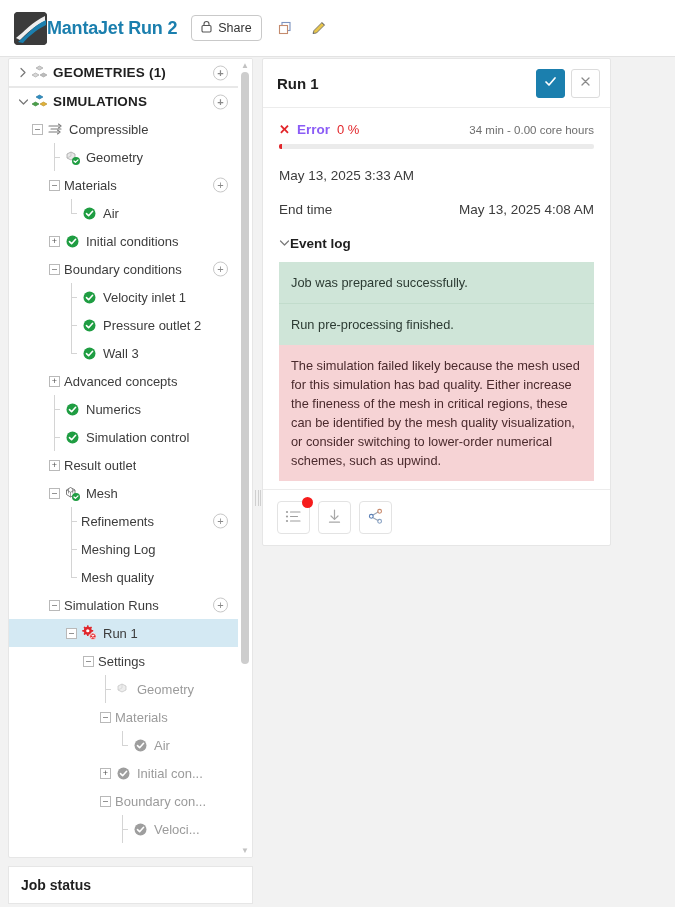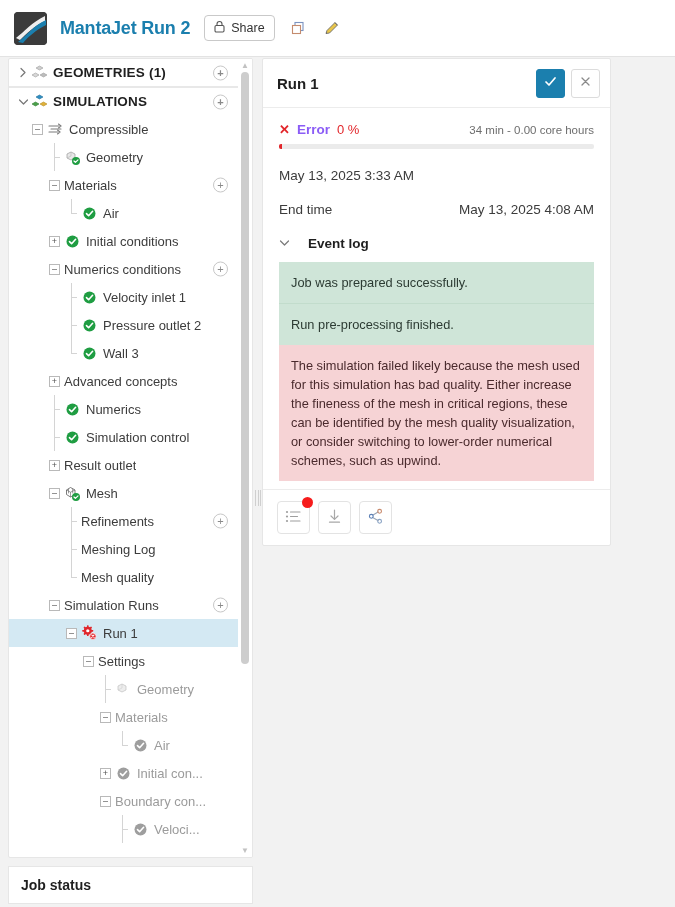--- a/index.html
+++ b/index.html
@@ -16,21 +16,21 @@
 
   
   .topbar {
     position:absolute; left:0; top:0; width:675px; height:57px;
     background:#ffffff; border-bottom:1px solid #e3e3e3;
     display:flex; align-items:center; padding:0 14px;
   }
   .logo { width:33px; height:33px; border-radius:4px; overflow:hidden; flex:none; background:#3b3b3b; position:relative; }
   .logo svg { display:block; }
   .app-title {
-    margin-left:13px; font-size:18px; font-weight:bold; color:#1b7fae;
+    font-size:18px; font-weight:bold; color:#1b7fae;
     letter-spacing:-0.2px; white-space:nowrap;
   }
   .share-btn {
     margin-left:14px; height:26px; border:1px solid #c9c9c9; border-radius:4px;
     background:#fff; display:flex; align-items:center; gap:6px; padding:0 9px;
     font-size:12.5px; color:#333; cursor:pointer;
   }
   .icon-btn {
     margin-left:12px; width:22px; height:22px; display:flex; align-items:center;
     justify-content:center; cursor:pointer;
@@ -129,21 +129,21 @@
   .status-text { color:#8b5cf6; font-size:13.5px; font-weight:bold; }
   .status-pct { color:#e2262b; font-size:13px; }
   .status-meta { color:#6d6d6d; font-size:11.5px; }
   .progress { margin-top:7px; height:5px; background:#ebebeb; border-radius:2px; position:relative; overflow:hidden; }
   .progress .fill { position:absolute; left:0; top:0; height:5px; width:3px; background:#e2262b; }
 
   .kv { display:flex; align-items:center; margin-top:19px; }
   .kv .k { flex:1; color:#3c3c3c; font-size:13.5px; }
   .kv .v { color:#3c3c3c; font-size:13.5px; }
 
-  .evt-toggle { display:flex; align-items:center; gap:18px; margin-top:19px; cursor:pointer; }
+  .evt-toggle { display:flex; align-items:center; gap:0; margin-top:19px; cursor:pointer; }
   .evt-toggle .chev { color:#7a7a7a; font-size:10px; }
   .evt-toggle .lbl { font-weight:bold; font-size:13.5px; color:#1f1f1f; }
 
   .evt-list { margin-top:11px; border-radius:0; overflow:hidden; }
   .evt { padding:11px 12px; font-size:12.8px; line-height:19px; }
   .evt.ok { background:#cfe5d8; color:#2c3b33; }
   .evt.ok + .evt.ok { border-top:1px solid #c2dccc; }
   .evt.err { background:#f6d3d5; color:#4a2a2d; }
 
   .run-footer {
@@ -290,21 +290,21 @@
           <svg width="15" height="15" viewBox="0 0 15 15">
             <circle cx="7.5" cy="7.5" r="6" fill="#1f9d42"></circle>
             <path d="M4.5 7.6 L6.6 9.7 L10.6 5.3" fill="none" stroke="#fff" stroke-width="1.6" stroke-linecap="round" stroke-linejoin="round"></path>
           </svg>
         </span>
         <span class="t-label">Initial conditions</span>
       </div>
       <div class="tree-row">
         <span class="indent" style="width: 34px;"></span>
         <span class="expander">–</span>
-        <span class="t-label">Numerics conditions</span>
+        <span class="t-label">Boundary conditions</span>
         <span class="plus-round">+</span>
       </div>
       <div class="tree-row">
         <span class="indent" style="width: 51px;"></span>
         <span class="guide tee"></span>
         <span class="t-icon">
           <svg width="15" height="15" viewBox="0 0 15 15">
             <circle cx="7.5" cy="7.5" r="6" fill="#1f9d42"></circle>
             <path d="M4.5 7.6 L6.6 9.7 L10.6 5.3" fill="none" stroke="#fff" stroke-width="1.6" stroke-linecap="round" stroke-linejoin="round"></path>
           </svg>

